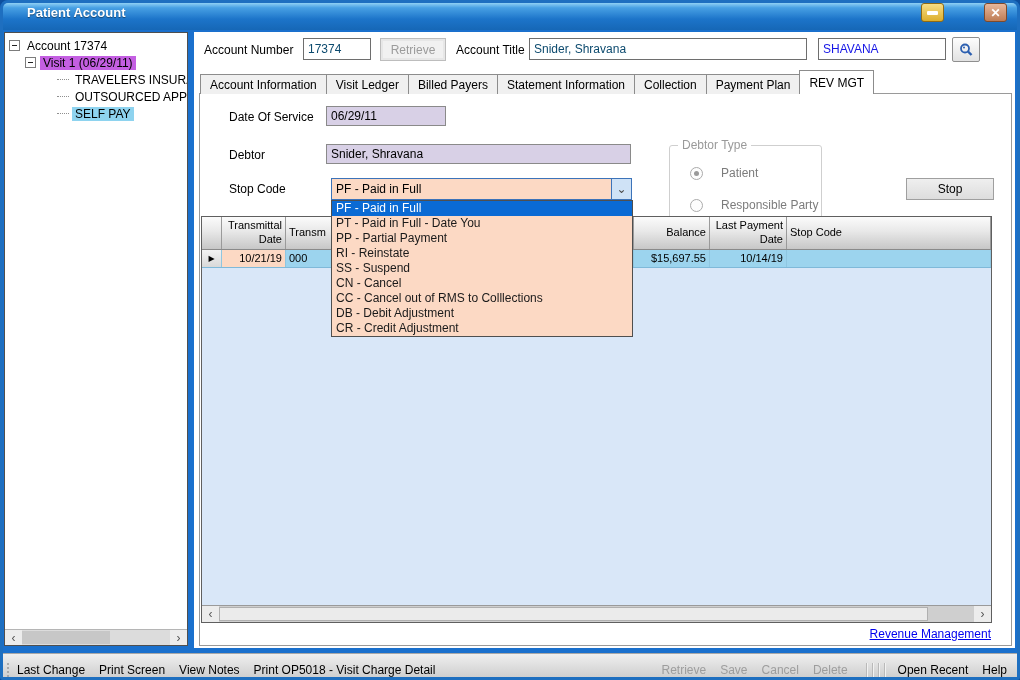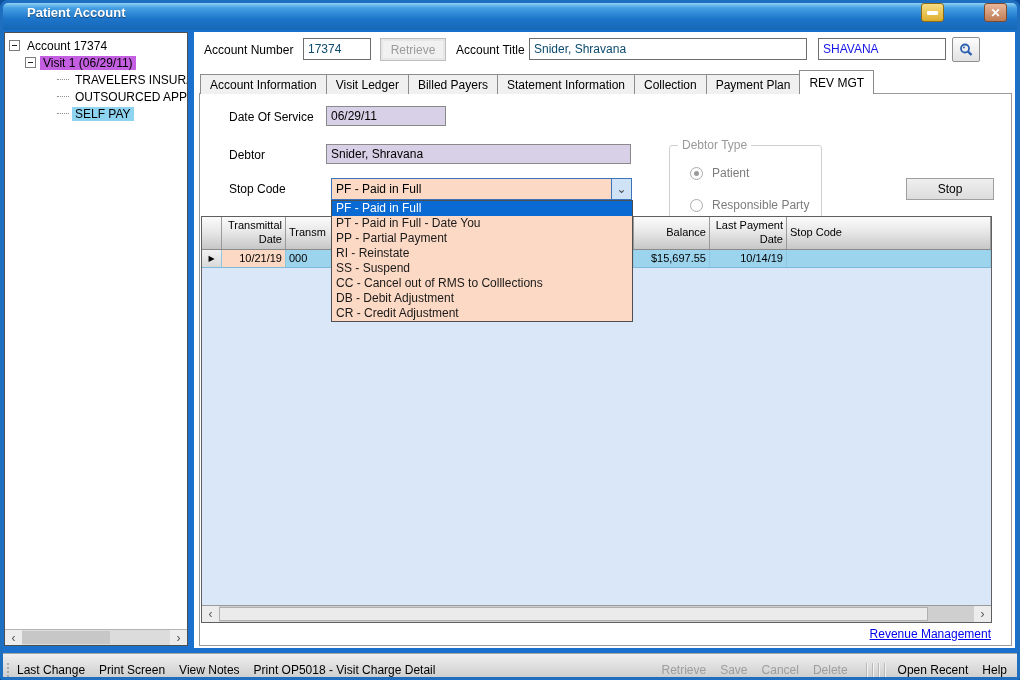--- a/index.html
+++ b/index.html
@@ -86,21 +86,21 @@
   .combo{ position:absolute; left:131px; top:84px; width:301px; height:22px;
     border:1px solid #3c73b9; background:#fcd9c4; display:flex; cursor:pointer; }
   .combo-text{ flex:1; font-size:12px; line-height:20px; padding-left:4px; }
   .combo-btn{ width:20px; background:#cfe2f6; border-left:1px solid #3c73b9;
     display:flex; align-items:center; justify-content:center; color:#4a4a4a; font-size:12px; }
 
   .groupbox{ position:absolute; left:469px; top:17px; width:153px; height:93px;
     border:1px solid #cfcfcf; border-radius:3px;margin-top:34px; }
   .groupbox .legend{ position:absolute; top:-8px; left:8px; background:#fff;
     padding:0 4px; font-size:12px; color:#9a9a9a; }
-  .radio-row{ position:absolute; left:20px; display:flex; align-items:center; gap:9px;
+  .radio-row{ position:absolute; left:20px; display:flex; align-items:center; gap:18px;
     font-size:12px; color:#7c7c7c; cursor:pointer; }
   .radio{ width:13px; height:13px; border:1px solid #ababab; border-radius:50%; background:#fdfdfd;
     display:flex; align-items:center; justify-content:center; }
   .radio .dot{ width:5px; height:5px; border-radius:50%; background:#9a9a9a; }
 
   .btn-stop{ position:absolute; left:706px; top:84px; width:88px; height:22px;
     background:linear-gradient(180deg,#efefef,#dddddd); border:1px solid #9f9f9f;
     font-size:12px; color:#000; cursor:pointer; }
 
   
@@ -282,20 +282,21 @@
             <span class="scroll-arrow">›</span>
           </div>
         </div>
 
         <div class="stopcode-list">
           <div class="sc-item highlight">PF - Paid in Full</div>
           <div class="sc-item">PT - Paid in Full - Date You</div>
           <div class="sc-item">PP - Partial Payment</div>
           <div class="sc-item">RI - Reinstate</div>
           <div class="sc-item">SS - Suspend</div>
+          <div class="sc-item">CN - Cancel</div>
           <div class="sc-item">CC - Cancel out of RMS to Colllections</div>
           <div class="sc-item">DB - Debit Adjustment</div>
           <div class="sc-item">CR - Credit Adjustment</div>
         </div>
 
         <span class="rev-link">Revenue Management</span>
       </div>
     </div>
   </div>
 

